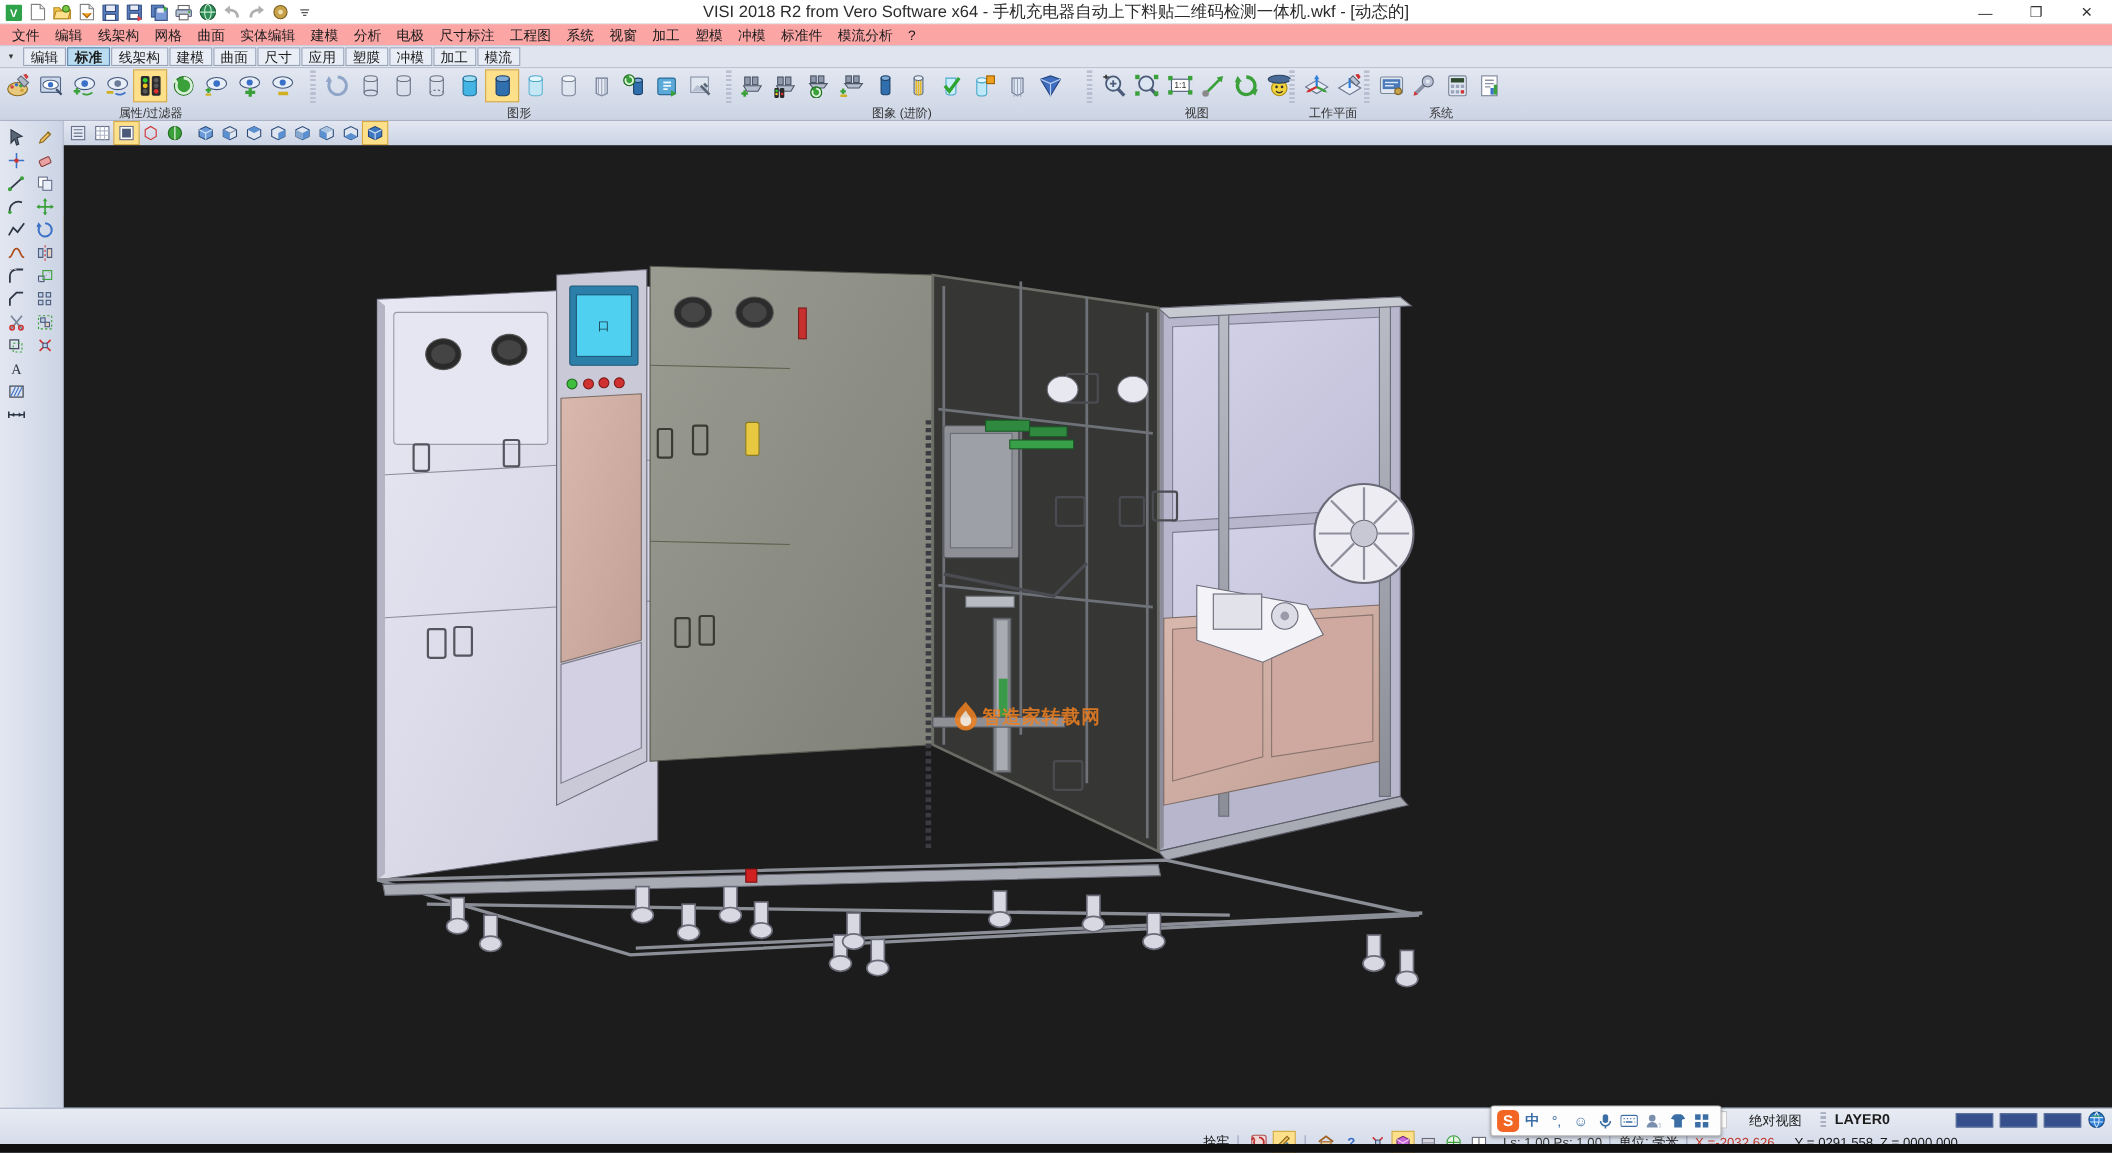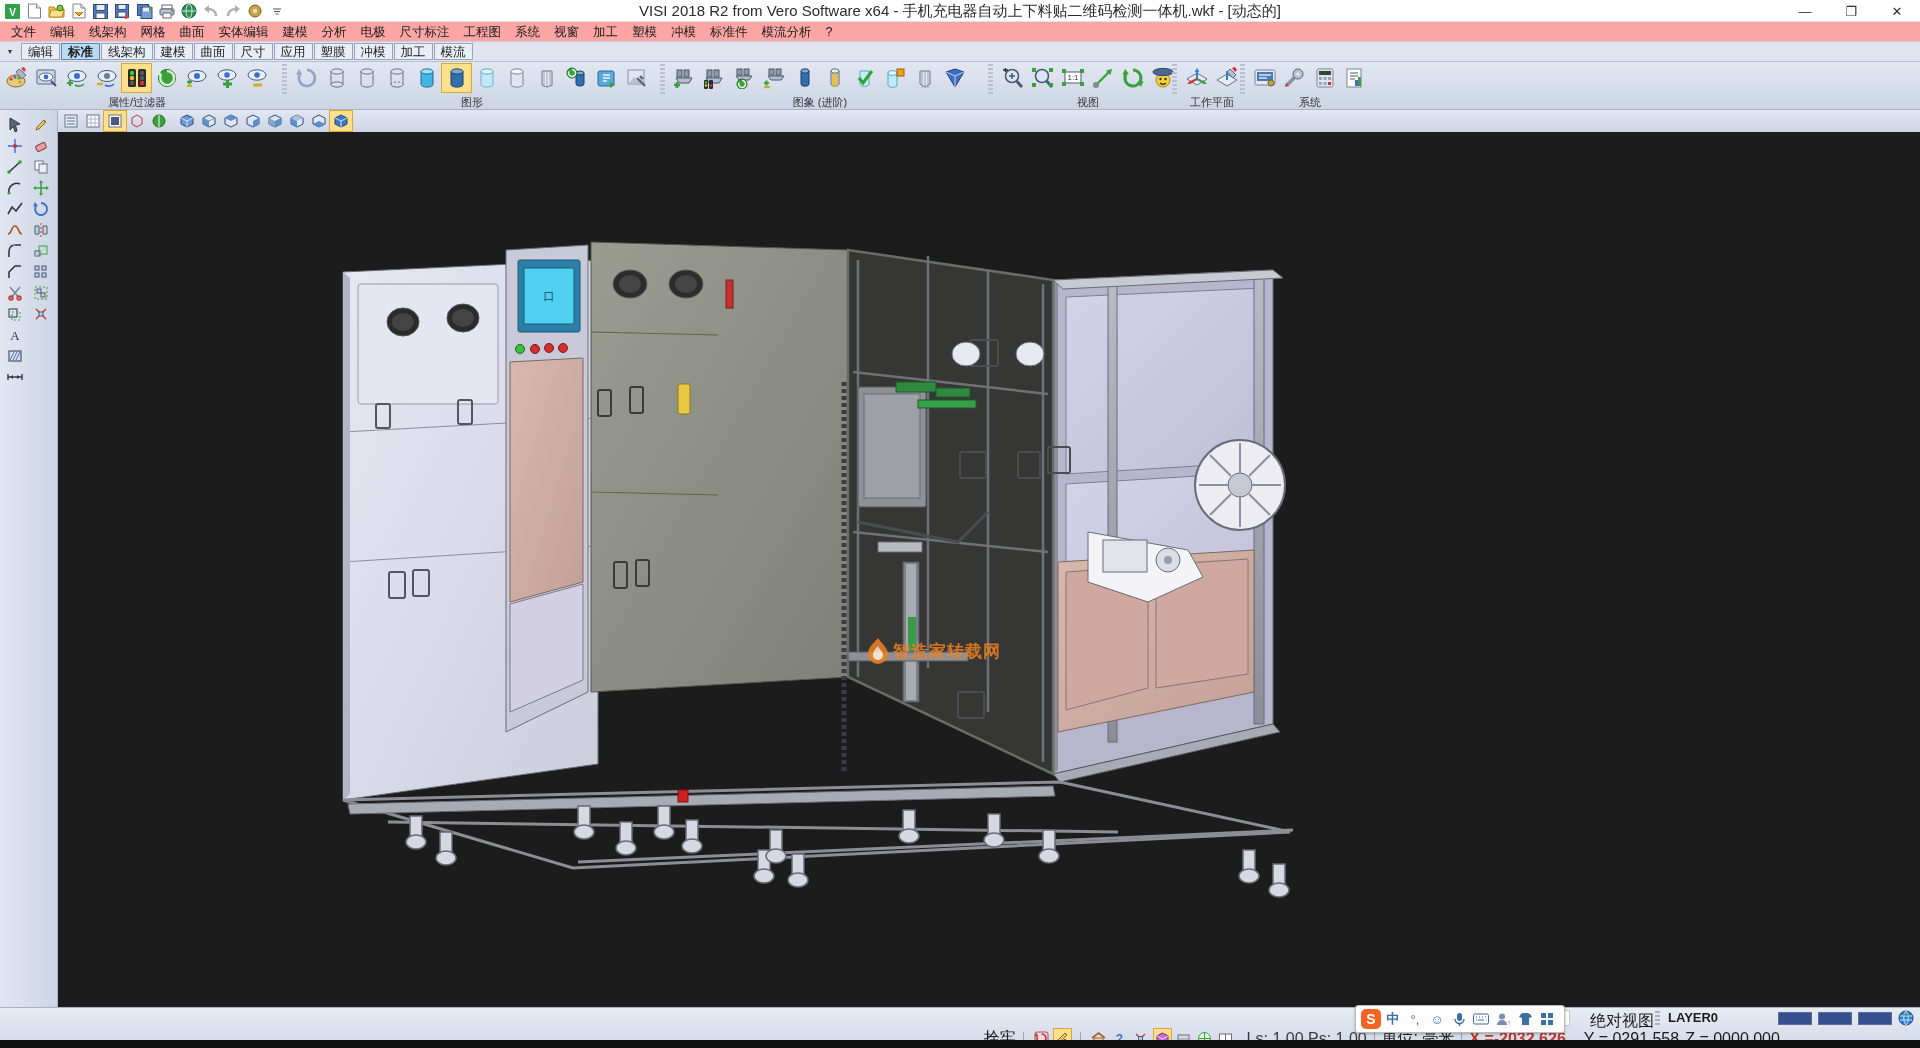--- a/index.html
+++ b/index.html
@@ -120,40 +120,40 @@
   
   #triad { position:absolute; left:105px; top:872px; width:70px; height:80px; }
   
   #statusbar {
     position:absolute; left:0; top:1007px; width:1920px; height:41px;
     background:linear-gradient(#e7ebf3,#d2d9e8);
     border-top:1px solid #aab3c6;
   }
   #statusrow1 { position:absolute; left:0; top:0; width:1920px; height:20px; }
   #statusrow2 { position:absolute; left:0; top:20px; width:1780px; height:21px; display:flex; align-items:center; }
-  .stxt { font-size:16px; color:#1b1b1b; white-space:nowrap; }
+  .stxt { font-size:12px; color:#1b1b1b; white-space:nowrap; }
   .ssep { width:1px; height:14px; background:#9aa4bb; margin:0 7px; }
   .sbtn { width:20px; height:19px; display:flex; align-items:center; justify-content:center; margin:0 2px; position:relative; }
   .sbtn.sel { background:#ffe08a; outline:1px solid #d8a93a; }
   #layerbox {
     position:absolute; right:0; top:0; height:20px; display:flex; align-items:center;
   }
   .colorswatch { width:34px; height:13px; background:#35508c; margin-right:6px; border:1px solid #5c6f9c; }
   
   #imebar {
     position:absolute; left:1355px; top:1005px; width:210px; height:28px;
     background:#fdfdfd; border:1px solid #bcbcbc; border-radius:3px;
     display:flex; align-items:center; padding:0 4px;
     box-shadow:0 1px 3px rgba(0,0,0,.3);
   }
   .imeicon { width:22px; height:22px; display:flex; align-items:center; justify-content:center; font-size:13px; color:#3a6ea5; }
   #taskbar {
     position:absolute; left:0; top:1040px; width:1920px; height:8px; background:#101010;
   }
-  .coordval { color:#c0392b; font-weight:bold; }
+  .coordval { color:#c0392b; font-weight:normal; }
 </style>
 </head>
 <body>
 
 <div id="titlebar">
   <div id="title-text">VISI 2018 R2 from Vero Software x64 - 手机充电器自动上下料贴二维码检测一体机.wkf - [动态的]</div>
   <div id="quickbar">
     <div class="qicon">
       <svg width="15" height="15" viewBox="0 0 15 15">
           <rect x="0" y="0" width="15" height="15" rx="1" fill="#2fa34a"></rect>

